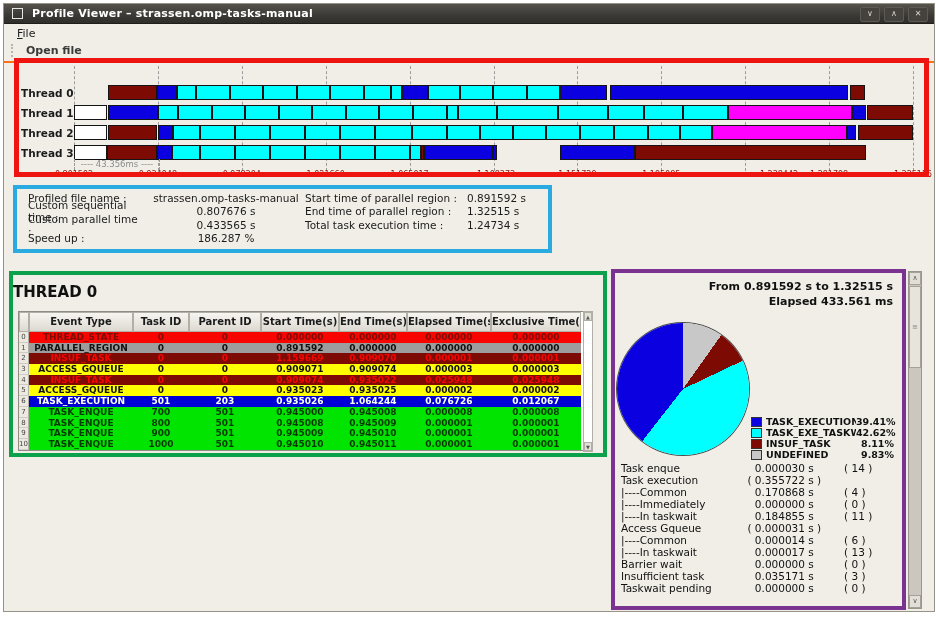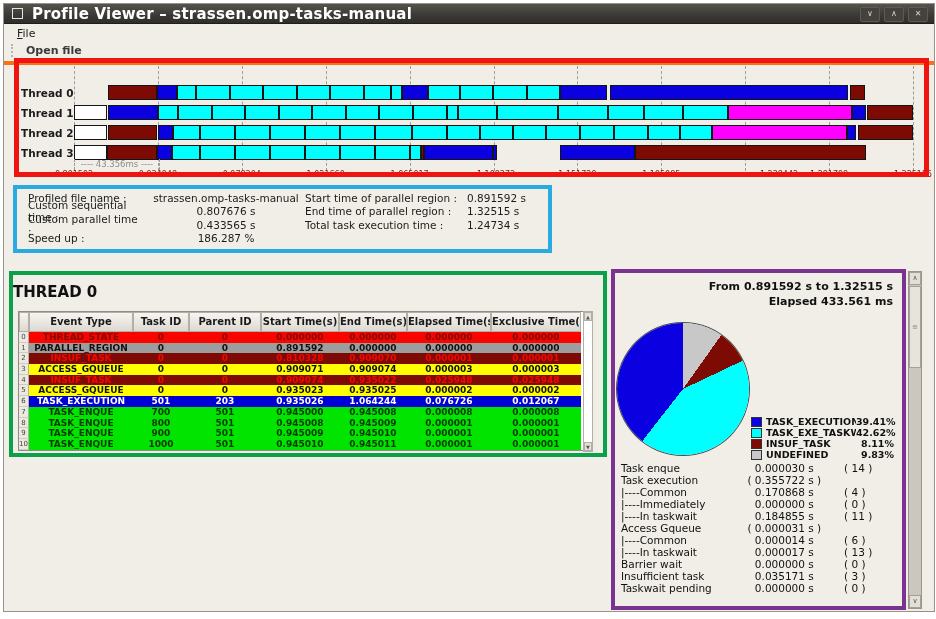--- a/index.html
+++ b/index.html
@@ -2,28 +2,28 @@
 <html><head>
 <meta charset="utf-8">
 <style>
   html,body{margin:0;padding:0;}
   body{width:936px;height:619px;background:#ffffff;font-family:"DejaVu Sans",sans-serif;-webkit-font-smoothing:antialiased;}
   #stage{position:relative;width:936px;height:619px;overflow:hidden;}
   .win{position:absolute;left:3px;top:3px;width:930px;height:607px;background:#f0eee7;border:1px solid #989389;}
   
   .titlebar{position:absolute;left:0;top:0;width:100%;height:19px;background:linear-gradient(#56534d,#3b3935 60%,#302e2a);border-bottom:1px solid #1f1e1b;display:flex;align-items:center;}
   .win-icon{width:9px;height:9px;border:1.5px solid #e8e6e1;margin-left:8px;background:transparent;}
-  .title-text{color:#ffffff;font-size:15px;font-weight:bold;margin-left:9px;letter-spacing:.2px;}
+  .title-text{color:#ffffff;font-size:11px;font-weight:bold;margin-left:9px;letter-spacing:.2px;}
   .winbtns{position:absolute;right:6px;top:3px;display:flex;gap:4px;}
   .winbtn{width:18px;height:13px;background:#45423d;border:1px solid #5d5a54;border-radius:2px;color:#d5d3ce;font-size:8px;line-height:12px;text-align:center;}
   
   .menubar{position:absolute;left:0;top:20px;width:100%;height:17px;}
   .menu-file{position:absolute;left:9px;top:2px;font-size:11px;color:#1c1c1c;padding:1px 4px;}
   .menu-file .mn{text-decoration:underline;}
-  .toolbar{position:absolute;left:0;top:37px;width:100%;height:20px;border-bottom:4px solid #f97316;}
+  .toolbar{position:absolute;left:0;top:37px;width:100%;height:20px;border-bottom:2px solid #f97316;}
   .grip{position:absolute;left:7px;top:3px;height:13px;border-left:2px dotted #b7b4ab;}
   .openfile{position:absolute;left:22px;top:3px;font-size:11px;font-weight:bold;color:#3a3a38;}
   
   .gridline{position:absolute;width:0;border-left:1px dashed #9b9b9b;}
   .track-label{position:absolute;font-size:10.5px;font-weight:bold;color:#1b1b1b;}
   .seg{position:absolute;box-sizing:border-box;border:1px solid #141414;}
   .ruler{position:absolute;left:74px;top:159px;width:84px;height:11px;border-left:1px dashed #9b9b9b;border-right:1px dashed #9b9b9b;color:#8b8b8b;font-size:8.5px;text-align:center;line-height:11px;white-space:nowrap;overflow:hidden;}
   .axis-label{position:absolute;top:170px;width:64px;text-align:center;font-size:8px;color:#8c150b;}
   
   .ann{position:absolute;box-sizing:border-box;pointer-events:none;}
@@ -274,21 +274,21 @@
         <div class="cell r-gray" style="width: 78px;">0.891592</div>
         <div class="cell r-gray" style="width: 68px;">0.000000</div>
         <div class="cell r-gray" style="width: 84px;">0.000000</div>
         <div class="cell r-gray" style="width: 90px;">0.000000</div>
       </div>
       <div class="data-row">
         <div class="gut" style="width: 10px;">2</div>
         <div class="cell r-maroon" style="width: 104px;">INSUF_TASK</div>
         <div class="cell r-maroon" style="width: 56px;">0</div>
         <div class="cell r-maroon" style="width: 72px;">0</div>
-        <div class="cell r-maroon" style="width: 78px;">0.810328</div>
+        <div class="cell r-maroon" style="width: 78px;">1.159669</div>
         <div class="cell r-maroon" style="width: 68px;">0.909070</div>
         <div class="cell r-maroon" style="width: 84px;">0.000001</div>
         <div class="cell r-maroon" style="width: 90px;">0.000001</div>
       </div>
       <div class="data-row">
         <div class="gut" style="width: 10px;">3</div>
         <div class="cell r-yellow" style="width: 104px;">ACCESS_GQUEUE</div>
         <div class="cell r-yellow" style="width: 56px;">0</div>
         <div class="cell r-yellow" style="width: 72px;">0</div>
         <div class="cell r-yellow" style="width: 78px;">0.909071</div>

